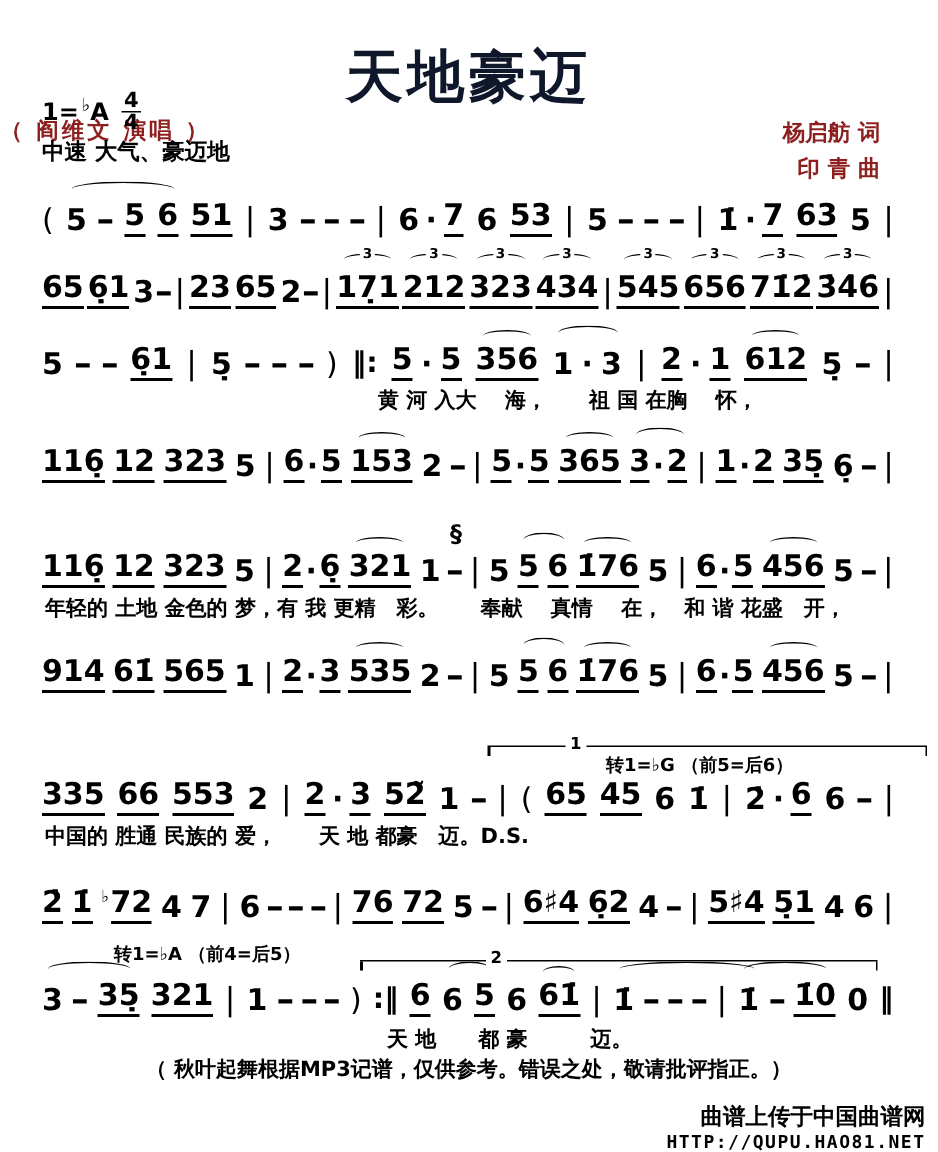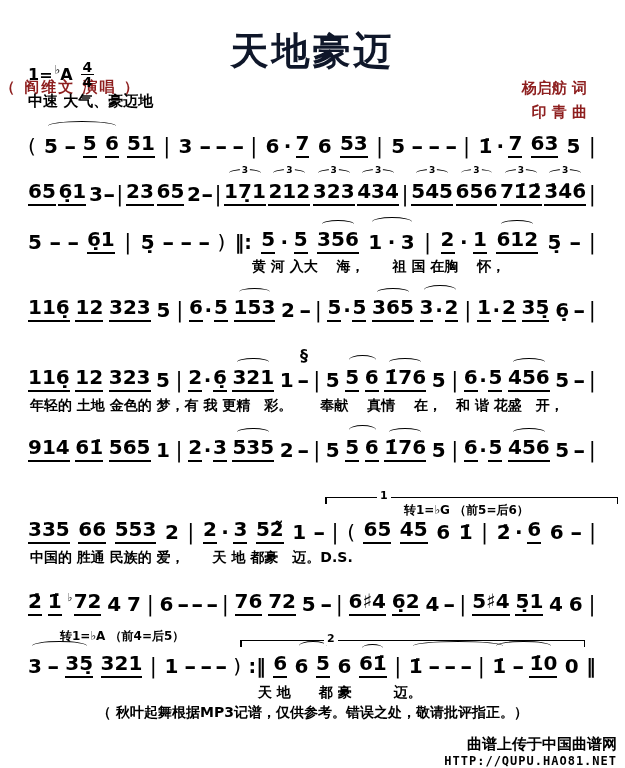--- a/index.html
+++ b/index.html
@@ -356,21 +356,21 @@
           <span class="slur" style="left: 384.5px; width: 90.7px;"></span>
           <span class="slur" style="left: 467.5px; width: 55.9px;"></span>
         </div>
         <div class="lyric" style="left: 230px; top: 32px;">天 地　　都 豪　　　迈。</div>
       </div>
       <div class="mark-segno" style="left: 300px; top: 346px;">§</div>
       <div class="mark-key" style="left: 356px; top: 502px; margin-left: 48px;">转1=♭G （前5=后6）</div>
       <div class="volta" style="left: 325px; top: 497px; width: 293px;">
         <span class="volta-label" style="left: 52px;">1</span>
       </div>
-      <div class="mark-key" style="left: 60px; top: 628px;">转1=♭A （前4=后5）</div>
+      <div class="mark-key" style="left: 76px; top: 628px;">转1=♭A （前4=后5）</div>
       <div class="volta" style="left: 240px; top: 640px; width: 345px;">
         <span class="volta-label" style="left: 84px;">2</span>
       </div>
     </div>
 
   <div class="footnote">（ 秋叶起舞根据MP3记谱，仅供参考。错误之处，敬请批评指正。）</div>
   <div class="sitebox">
     <div class="sitename">曲谱上传于中国曲谱网</div>
     <div class="siteurl">HTTP://QUPU.HAO81.NET</div>
   </div>

